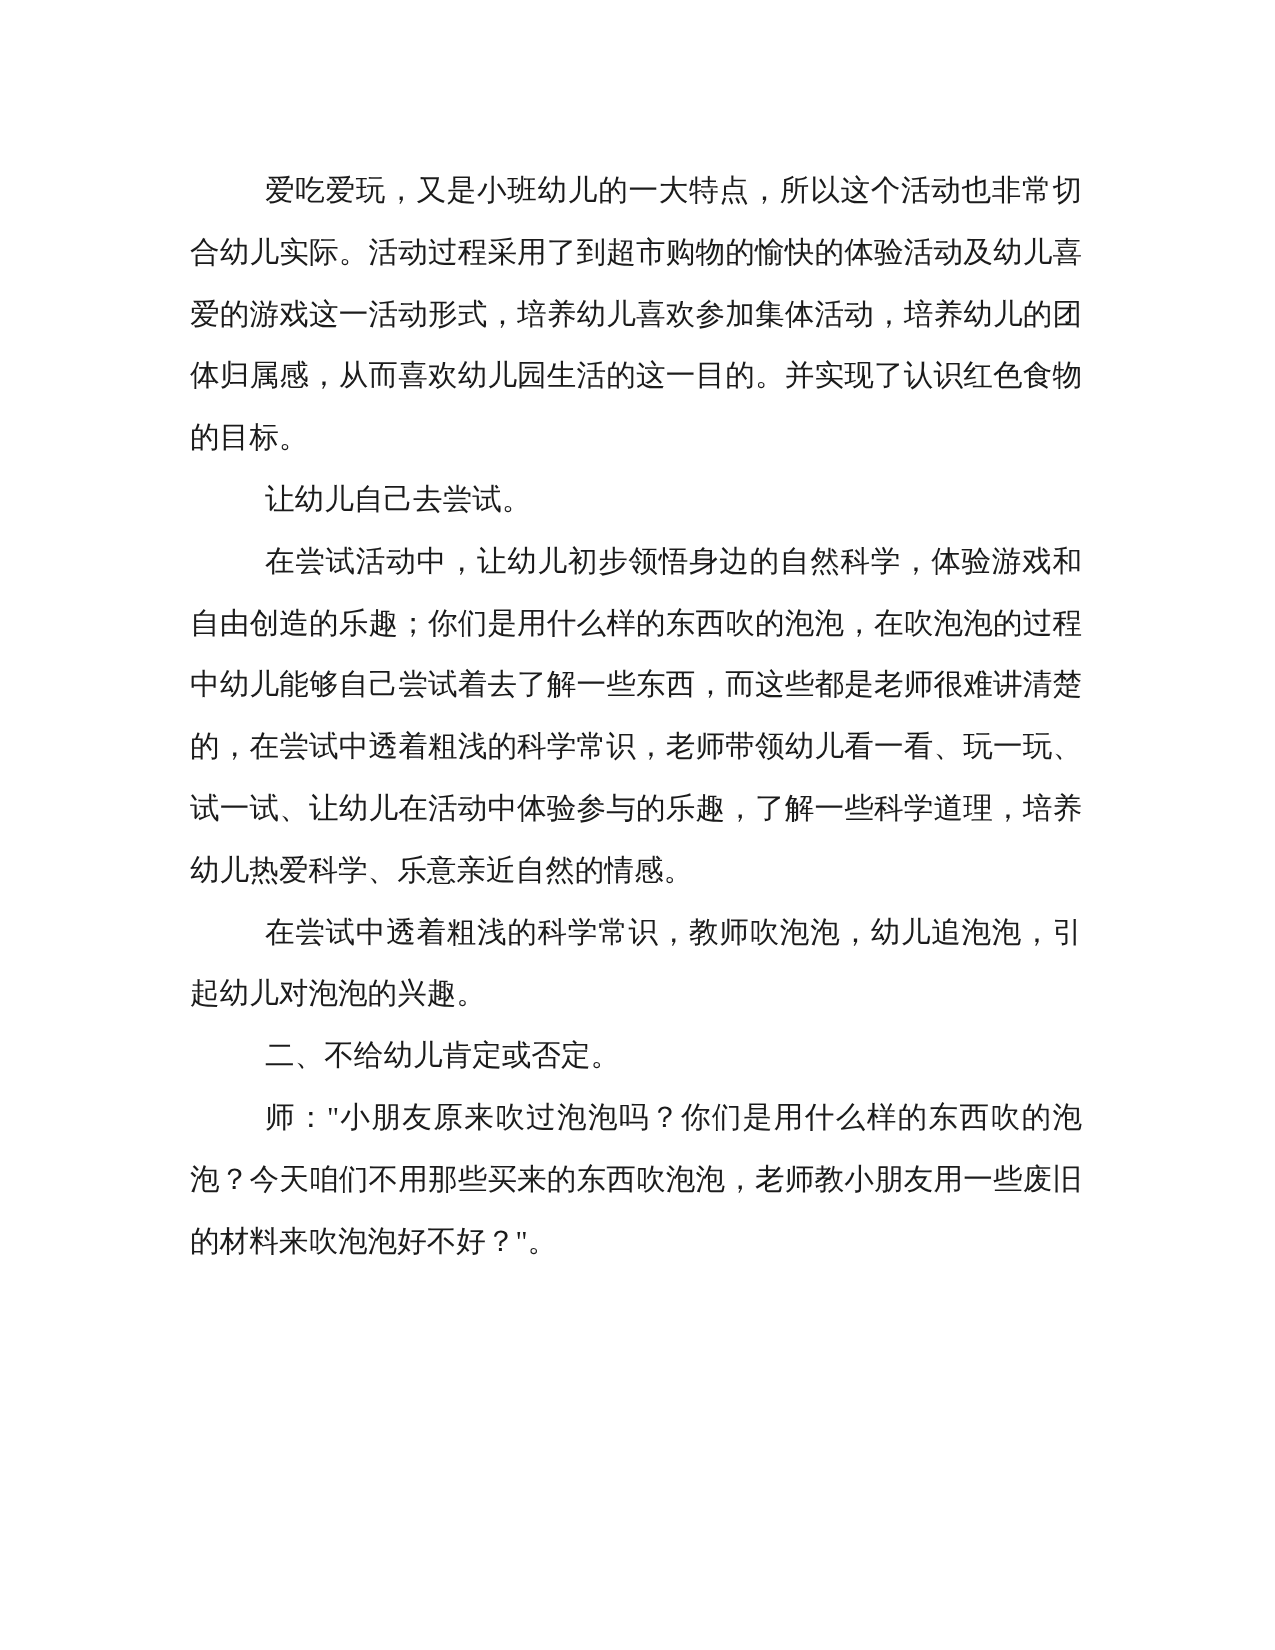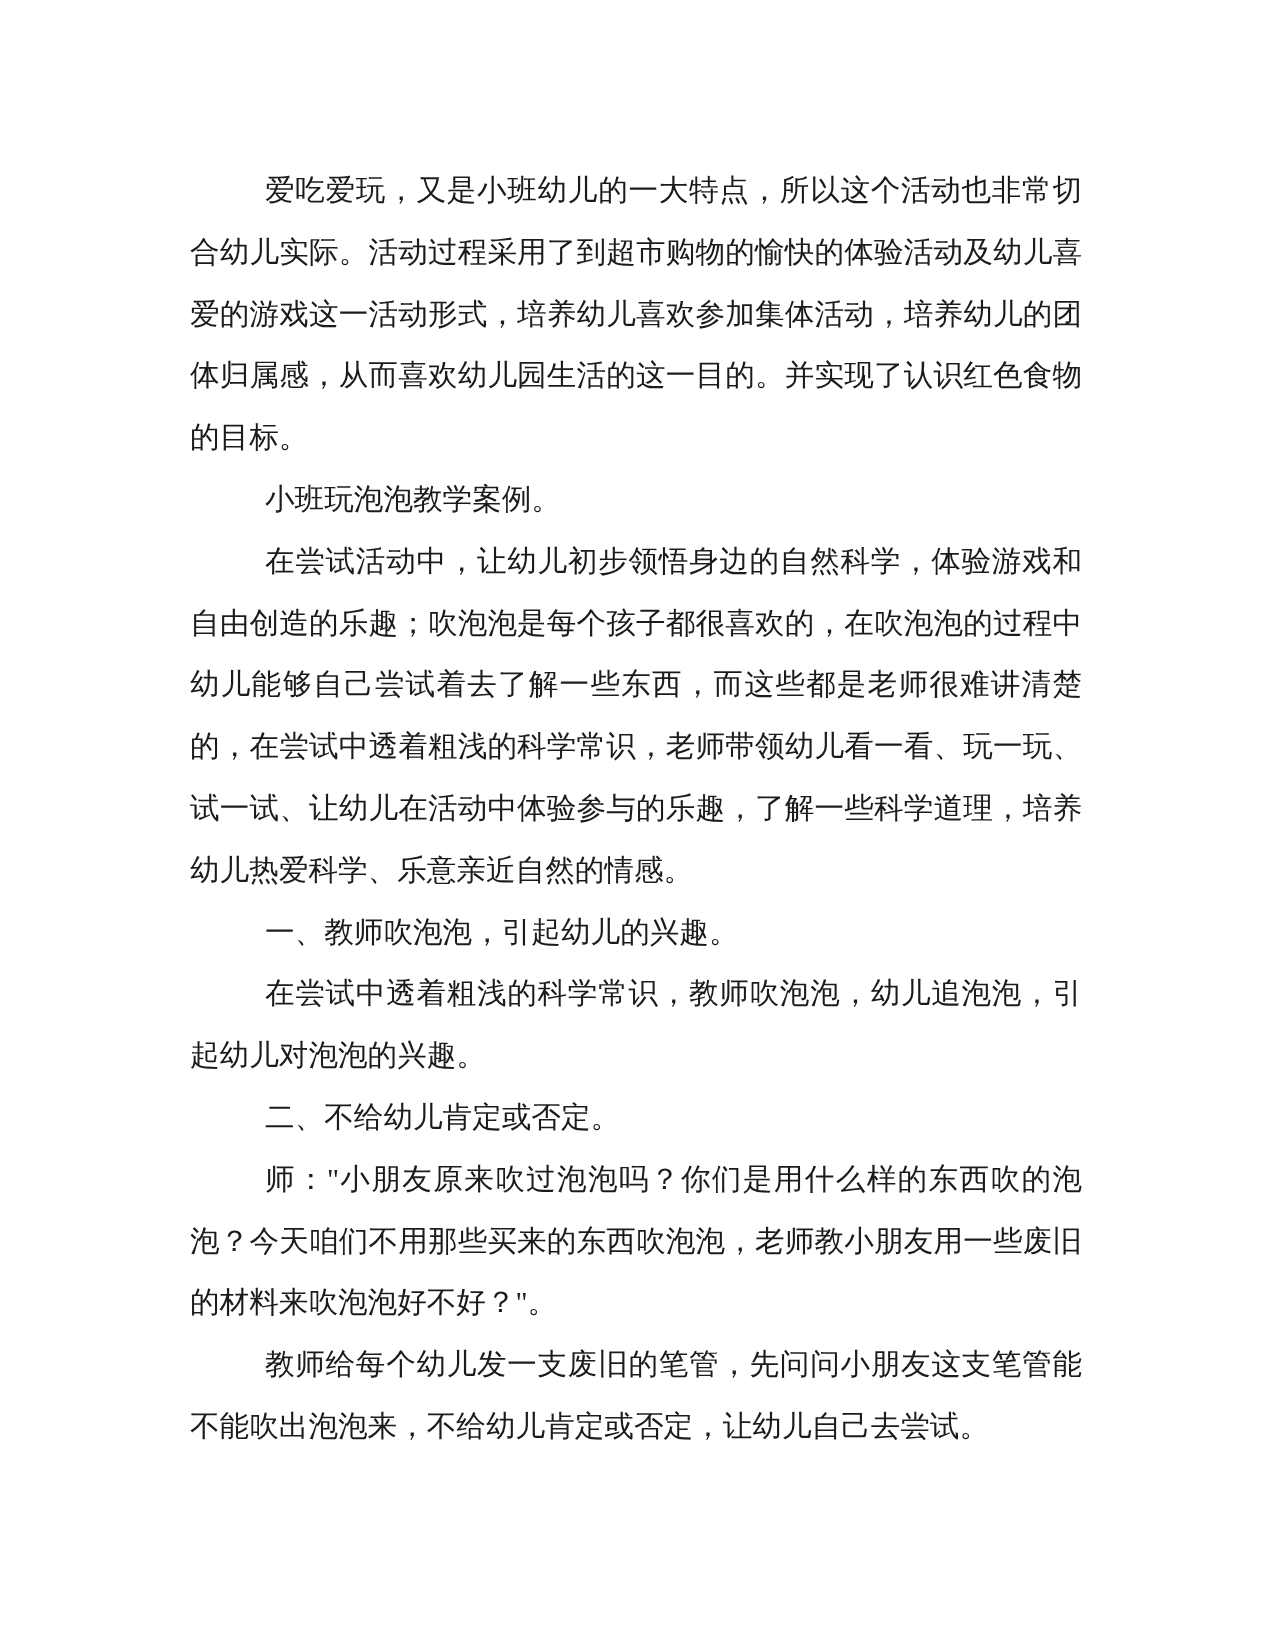--- a/index.html
+++ b/index.html
@@ -33,21 +33,19 @@
     text-indent: 75px;
     word-break: break-all;
   }
 </style>
 </head>
 <body>
 
 <div class="page">
   <div class="content">
     <p>爱吃爱玩，又是小班幼儿的一大特点，所以这个活动也非常切合幼儿实际。活动过程采用了到超市购物的愉快的体验活动及幼儿喜爱的游戏这一活动形式，培养幼儿喜欢参加集体活动，培养幼儿的团体归属感，从而喜欢幼儿园生活的这一目的。并实现了认识红色食物的目标。</p>
-    <p>小班玩泡泡教学案例。</p>
-    <p>在尝试活动中，让幼儿初步领悟身边的自然科学，体验游戏和自由创造的乐趣；吹泡泡是每个孩子都很喜欢的，在吹泡泡的过程中幼儿能够自己尝试着去了解一些东西，而这些都是老师很难讲清楚的，在尝试中透着粗浅的科学常识，老师带领幼儿看一看、玩一玩、试一试、让幼儿在活动中体验参与的乐趣，了解一些科学道理，培养幼儿热爱科学、乐意亲近自然的情感。</p>
-    <p>一、教师吹泡泡，引起幼儿的兴趣。</p>
+    <p>让幼儿自己去尝试。</p>
+    <p>在尝试活动中，让幼儿初步领悟身边的自然科学，体验游戏和自由创造的乐趣；你们是用什么样的东西吹的泡泡，在吹泡泡的过程中幼儿能够自己尝试着去了解一些东西，而这些都是老师很难讲清楚的，在尝试中透着粗浅的科学常识，老师带领幼儿看一看、玩一玩、试一试、让幼儿在活动中体验参与的乐趣，了解一些科学道理，培养幼儿热爱科学、乐意亲近自然的情感。</p>
     <p>在尝试中透着粗浅的科学常识，教师吹泡泡，幼儿追泡泡，引起幼儿对泡泡的兴趣。</p>
     <p>二、不给幼儿肯定或否定。</p>
     <p>师："小朋友原来吹过泡泡吗？你们是用什么样的东西吹的泡泡？今天咱们不用那些买来的东西吹泡泡，老师教小朋友用一些废旧的材料来吹泡泡好不好？"。</p>
-    <p>教师给每个幼儿发一支废旧的笔管，先问问小朋友这支笔管能不能吹出泡泡来，不给幼儿肯定或否定，让幼儿自己去尝试。</p>
   </div>
 </div>
 
 </body></html>

